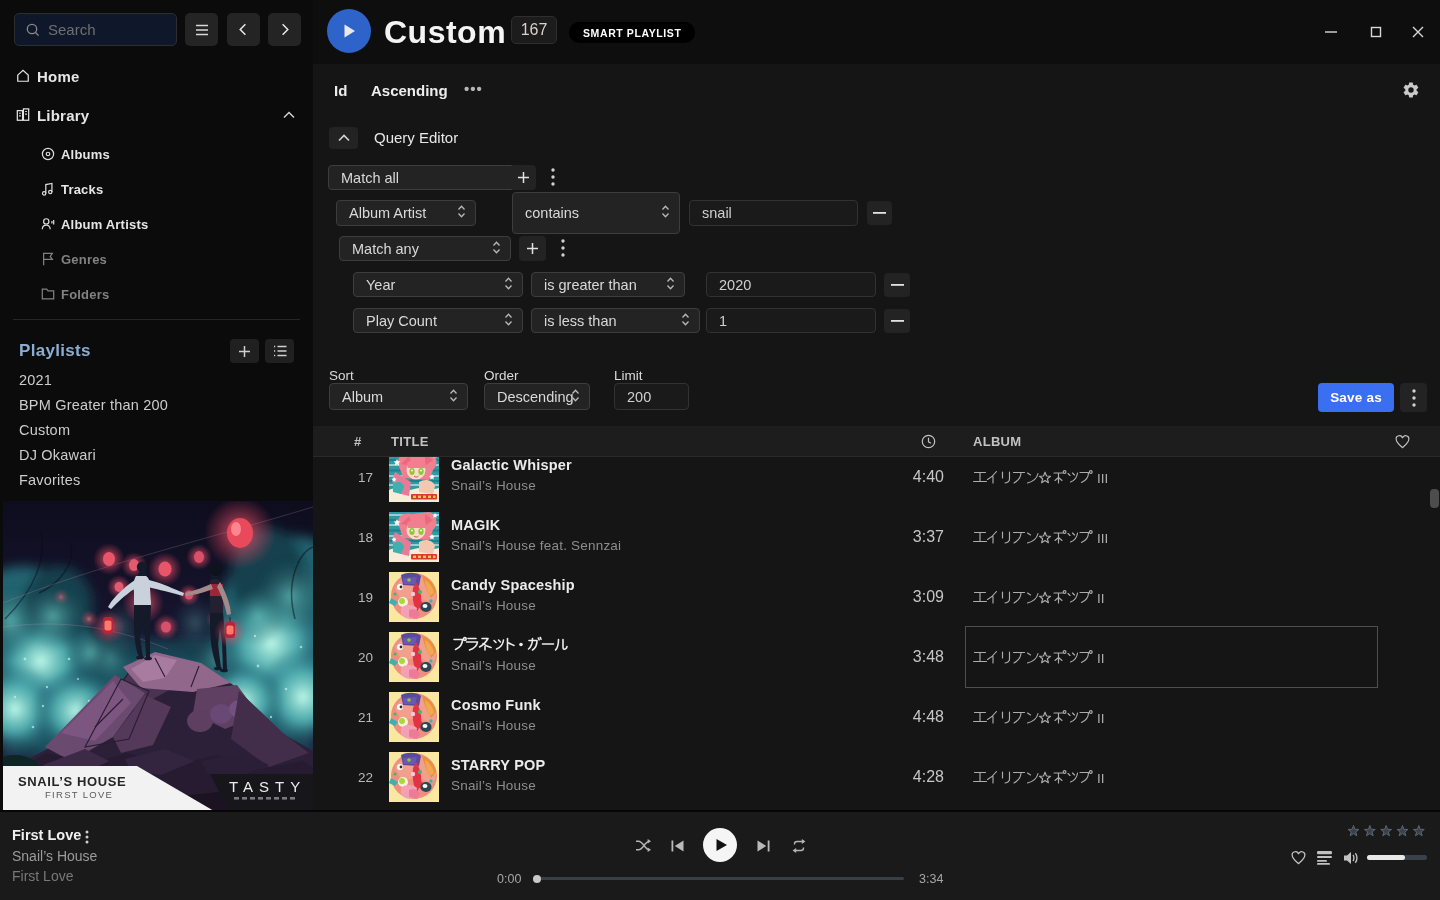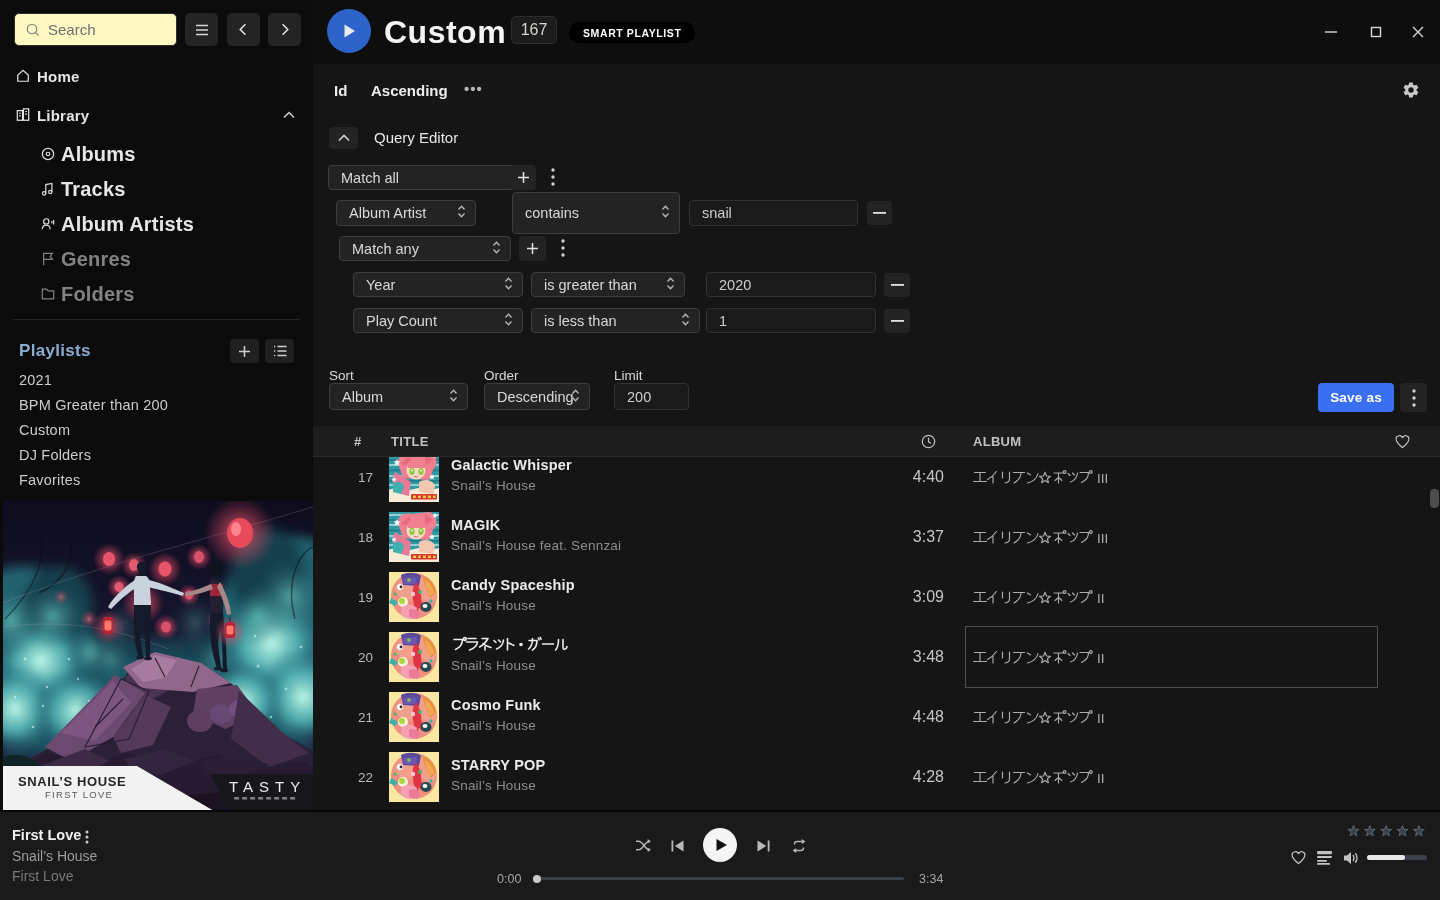--- a/index.html
+++ b/index.html
@@ -4,28 +4,28 @@
 <style>
 * { margin:0; padding:0; box-sizing:border-box; }
 html,body { width:1440px; height:900px; background:#0b0b0b; overflow:hidden;
   font-family:"Liberation Sans", sans-serif; }
 .abs { position:absolute; }
 #stage { position:relative; width:1440px; height:900px; }
 
 #sidebar { position:absolute; left:0; top:0; width:313px; height:810px; background:#0b0b0b; }
 .sbtn { position:absolute; top:13px; width:33px; height:33px; background:#242425; border-radius:5px;
   display:flex; align-items:center; justify-content:center; }
-#search { position:absolute; left:14px; top:13px; width:163px; height:33px; background:#fef9c3;
+#search { position:absolute; left:14px; top:13px; width:163px; height:33px; background:#0f172a;
   border:1px solid #2e2e2f; border-radius:5px; display:flex; align-items:center; }
 #search .ph { color:#6f6f70; font-size:15px; margin-left:33px; }
 .navrow { position:absolute; left:0; width:313px; height:26px; display:flex; align-items:center; }
 .navrow .ic { position:absolute; left:16px; width:14px; height:14px; }
 .navrow .txt { position:absolute; left:37px; font-size:15px; font-weight:700; color:#e6e6e6; letter-spacing:.2px; }
 .subrow .ic { left:41px; }
-.subrow .txt { left:61px; font-size:20px; }
+.subrow .txt { left:61px; font-size:13px; }
 .dim .txt { color:#828282; }
 #plhead { position:absolute; left:19px; top:341px; font-size:17px; font-weight:700; color:#8badd3; letter-spacing:.3px;}
 .plbtn { position:absolute; top:339px; width:29px; height:24px; background:#202021; border-radius:4px;
   display:flex; align-items:center; justify-content:center;}
 .plitem { position:absolute; left:19px; font-size:14.5px; color:#cccccc; letter-spacing:.2px;}
 
 #main { position:absolute; left:313px; top:0; width:1127px; height:810px; background:#151516; }
 #topband { position:absolute; left:0; top:0; width:1127px; height:64px; background:#0e0e0f; }
 #playbig { position:absolute; left:14px; top:9px; width:44px; height:44px; border-radius:50%; background:#2e63c9;
   display:flex; align-items:center; justify-content:center;}
@@ -167,21 +167,21 @@
     </div>
     <div class="plbtn" style="left:265px">
       <svg width="14" height="12" viewBox="0 0 14 12" stroke="#cfcfcf" stroke-width="1.4">
           <path d="M4.5 1.5h9M4.5 6h9M4.5 10.5h9"></path>
           <path d="M1 1.5h1.2M1 6h1.2M1 10.5h1.2"></path>
         </svg>
     </div>
     <div class="plitem" style="top:372px">2021</div>
     <div class="plitem" style="top:397px">BPM Greater than 200</div>
     <div class="plitem" style="top:422px">Custom</div>
-    <div class="plitem" style="top:447px">DJ Folders</div>
+    <div class="plitem" style="top:447px">DJ Okawari</div>
     <div class="plitem" style="top:472px">Favorites</div>
 
     <div class="abs" style="left:3px;top:501px;width:310px;height:310px">
       <svg width="310" height="310" viewBox="0 0 310 310">
         <defs>
           <linearGradient id="sky" x1="0" y1="0" x2="0" y2="1">
             <stop offset="0" stop-color="#0e0d1e"></stop>
               <stop offset=".55" stop-color="#1a1734"></stop>
               <stop offset="1" stop-color="#2a2145"></stop>
           </linearGradient>

